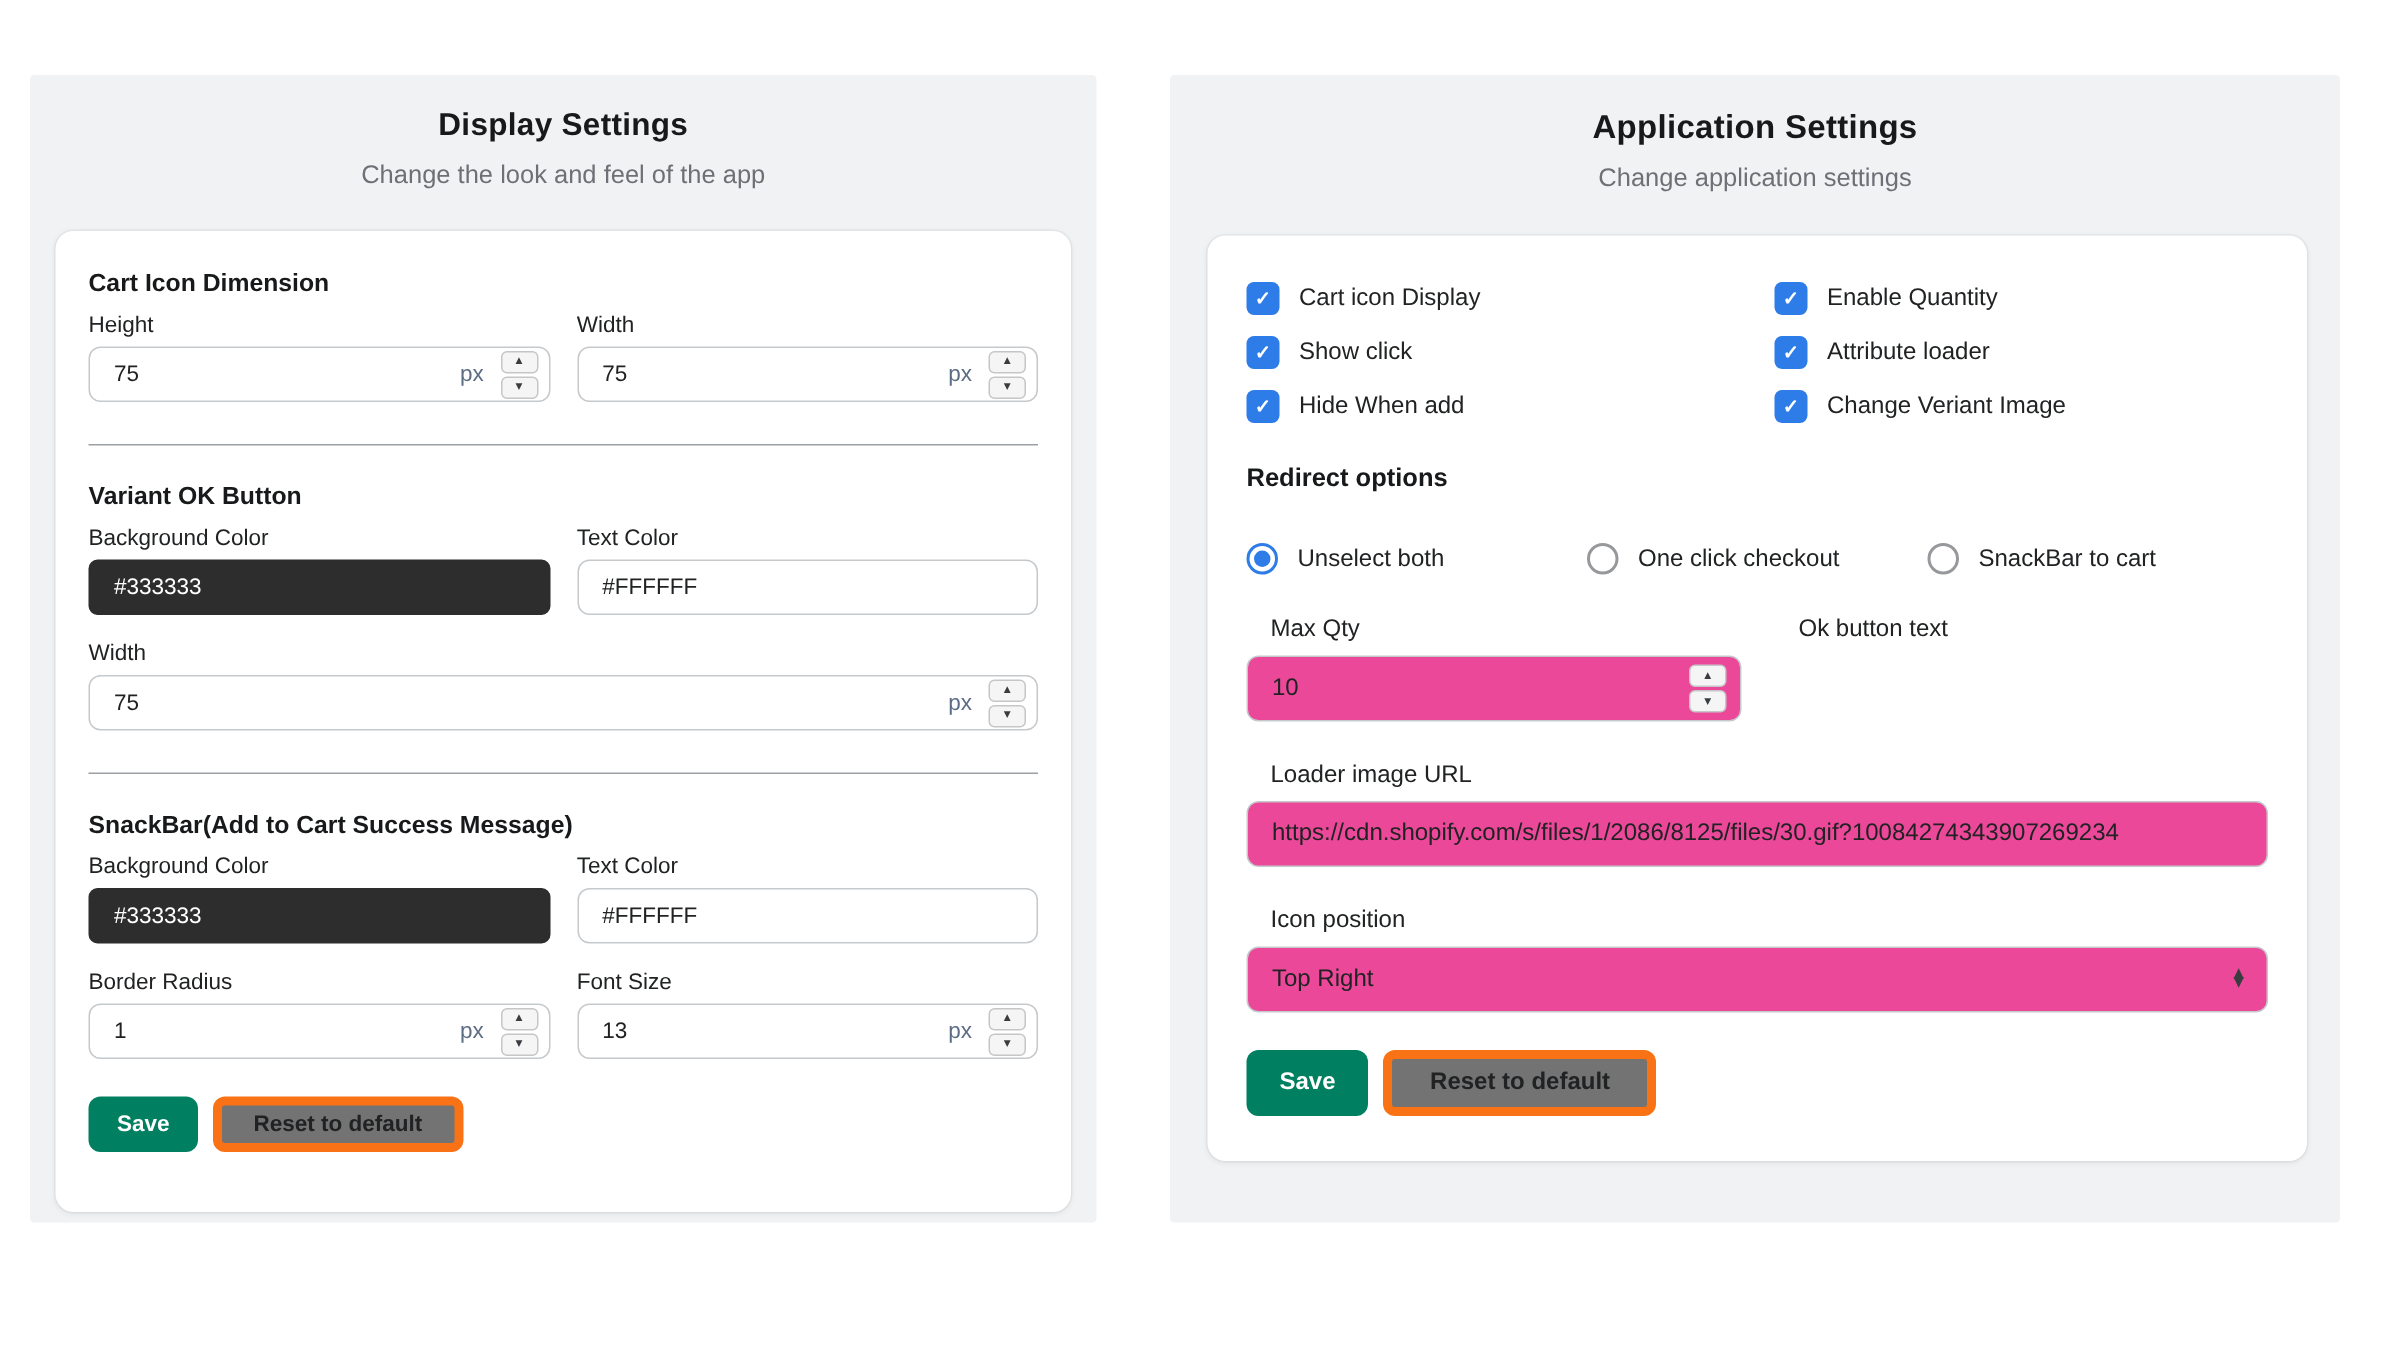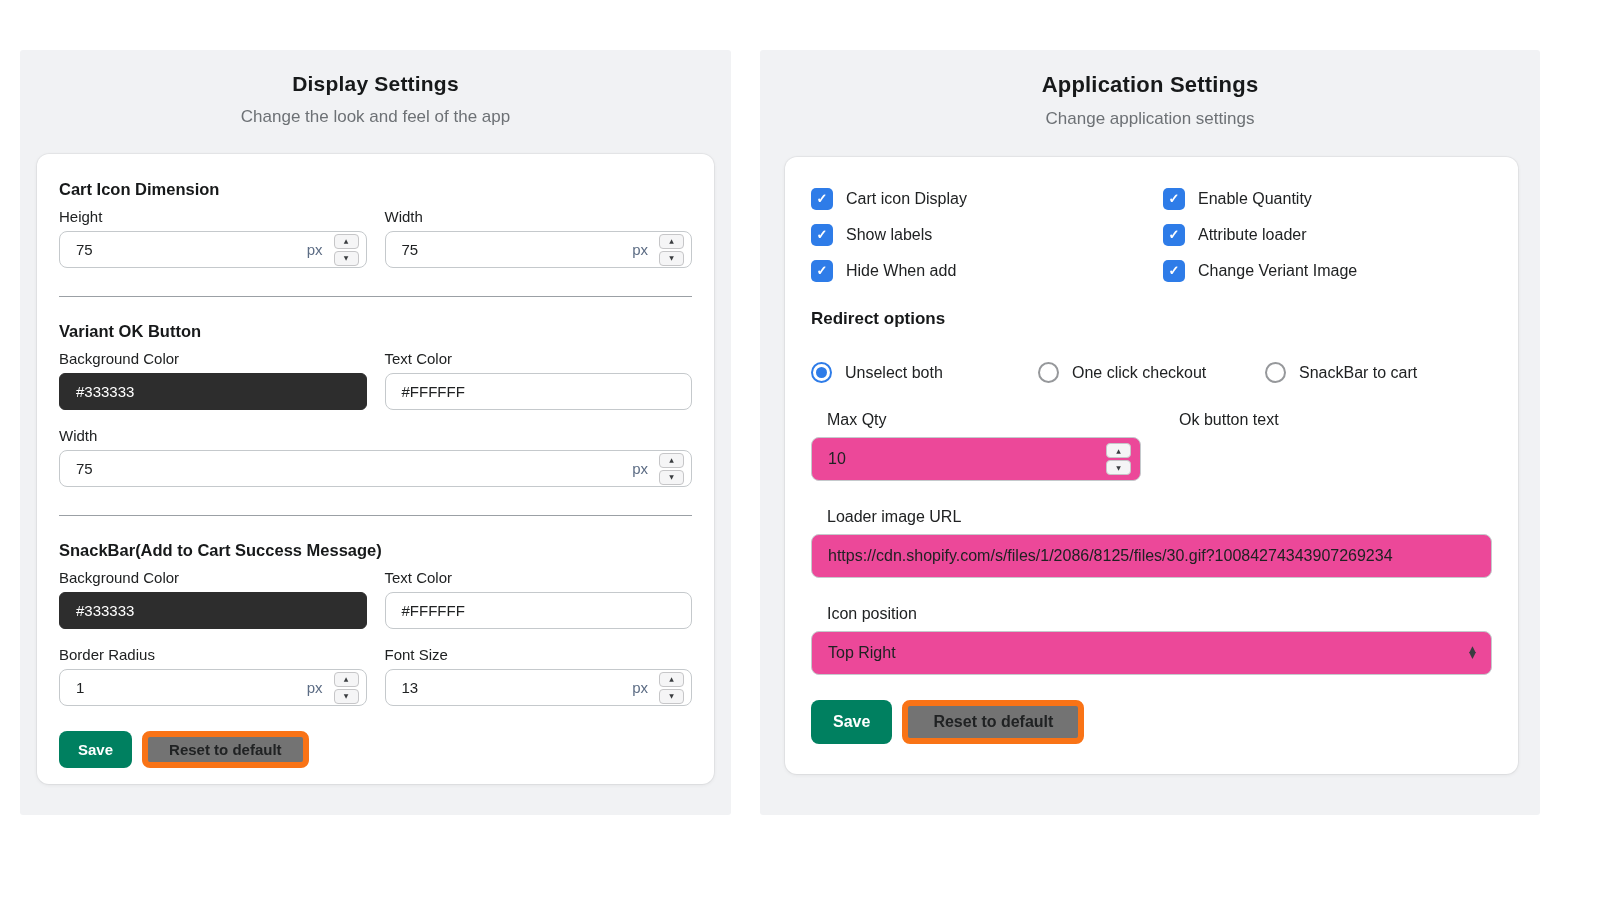--- a/index.html
+++ b/index.html
@@ -3,30 +3,30 @@
 <meta charset="utf-8">
 <style>
   * { box-sizing: border-box; }
   html,body { margin:0; padding:0; }
   body {
     width:1600px; height:900px; position:relative; overflow:hidden;
     background:#ffffff; font-family:"Liberation Sans", sans-serif; color:#1f2122;
   }
   .panel { position:absolute; top:50px; height:765px; background:#f1f2f4; border-radius:3px; }
   .panel-left  { left:20px;  width:711px; }
-  .panel-right { left:760px; width:780px; }
+  .panel-right { left:780px; width:780px; }
   .panel-header { text-align:center; padding-top:22px; }
   .panel-title { font-size:21px; font-weight:700; color:#17191a; letter-spacing:.2px; }
   .panel-right .panel-title { font-size:22px; }
   .panel-sub { font-size:17px; color:#6d7175; margin-top:11px; }
   .card {
     background:#ffffff; border-radius:12px;
     box-shadow:0 0 0 1px rgba(0,0,0,.04), 0 1px 4px rgba(0,0,0,.07);
   }
-  .card-left  { margin:27px 17px 0 17px; padding:26px 22px 16px 22px; }
+  .card-left  { margin:27px 17px 0 17px; padding:26px 22px 40px 22px; }
   .card-right { margin:28px 22px 0 25px; padding:30px 26px 30px 26px; }
 
   .sec-heading { font-size:16.5px; font-weight:700; color:#17191a; margin:0 0 9px 0; }
   .field-label { font-size:15px; color:#202223; margin:0 0 6px 0; }
   .row2 { display:grid; grid-template-columns:1fr 1fr; column-gap:18px; }
 
   .input {
     height:37px; border:1px solid #c5c9cc; border-radius:8px; background:#fff;
     display:flex; align-items:center; padding:0 7px 0 16px; font-size:15px; color:#202223;
   }
@@ -199,21 +199,21 @@
       <div class="check-item">
         <span class="checkbox">✓</span>
         <span>Cart icon Display</span>
       </div>
       <div class="check-item">
         <span class="checkbox">✓</span>
         <span>Enable Quantity</span>
       </div>
       <div class="check-item">
         <span class="checkbox">✓</span>
-        <span>Show labels</span>
+        <span>Show click</span>
       </div>
       <div class="check-item">
         <span class="checkbox">✓</span>
         <span>Attribute loader</span>
       </div>
       <div class="check-item">
         <span class="checkbox">✓</span>
         <span>Hide When add</span>
       </div>
       <div class="check-item">

